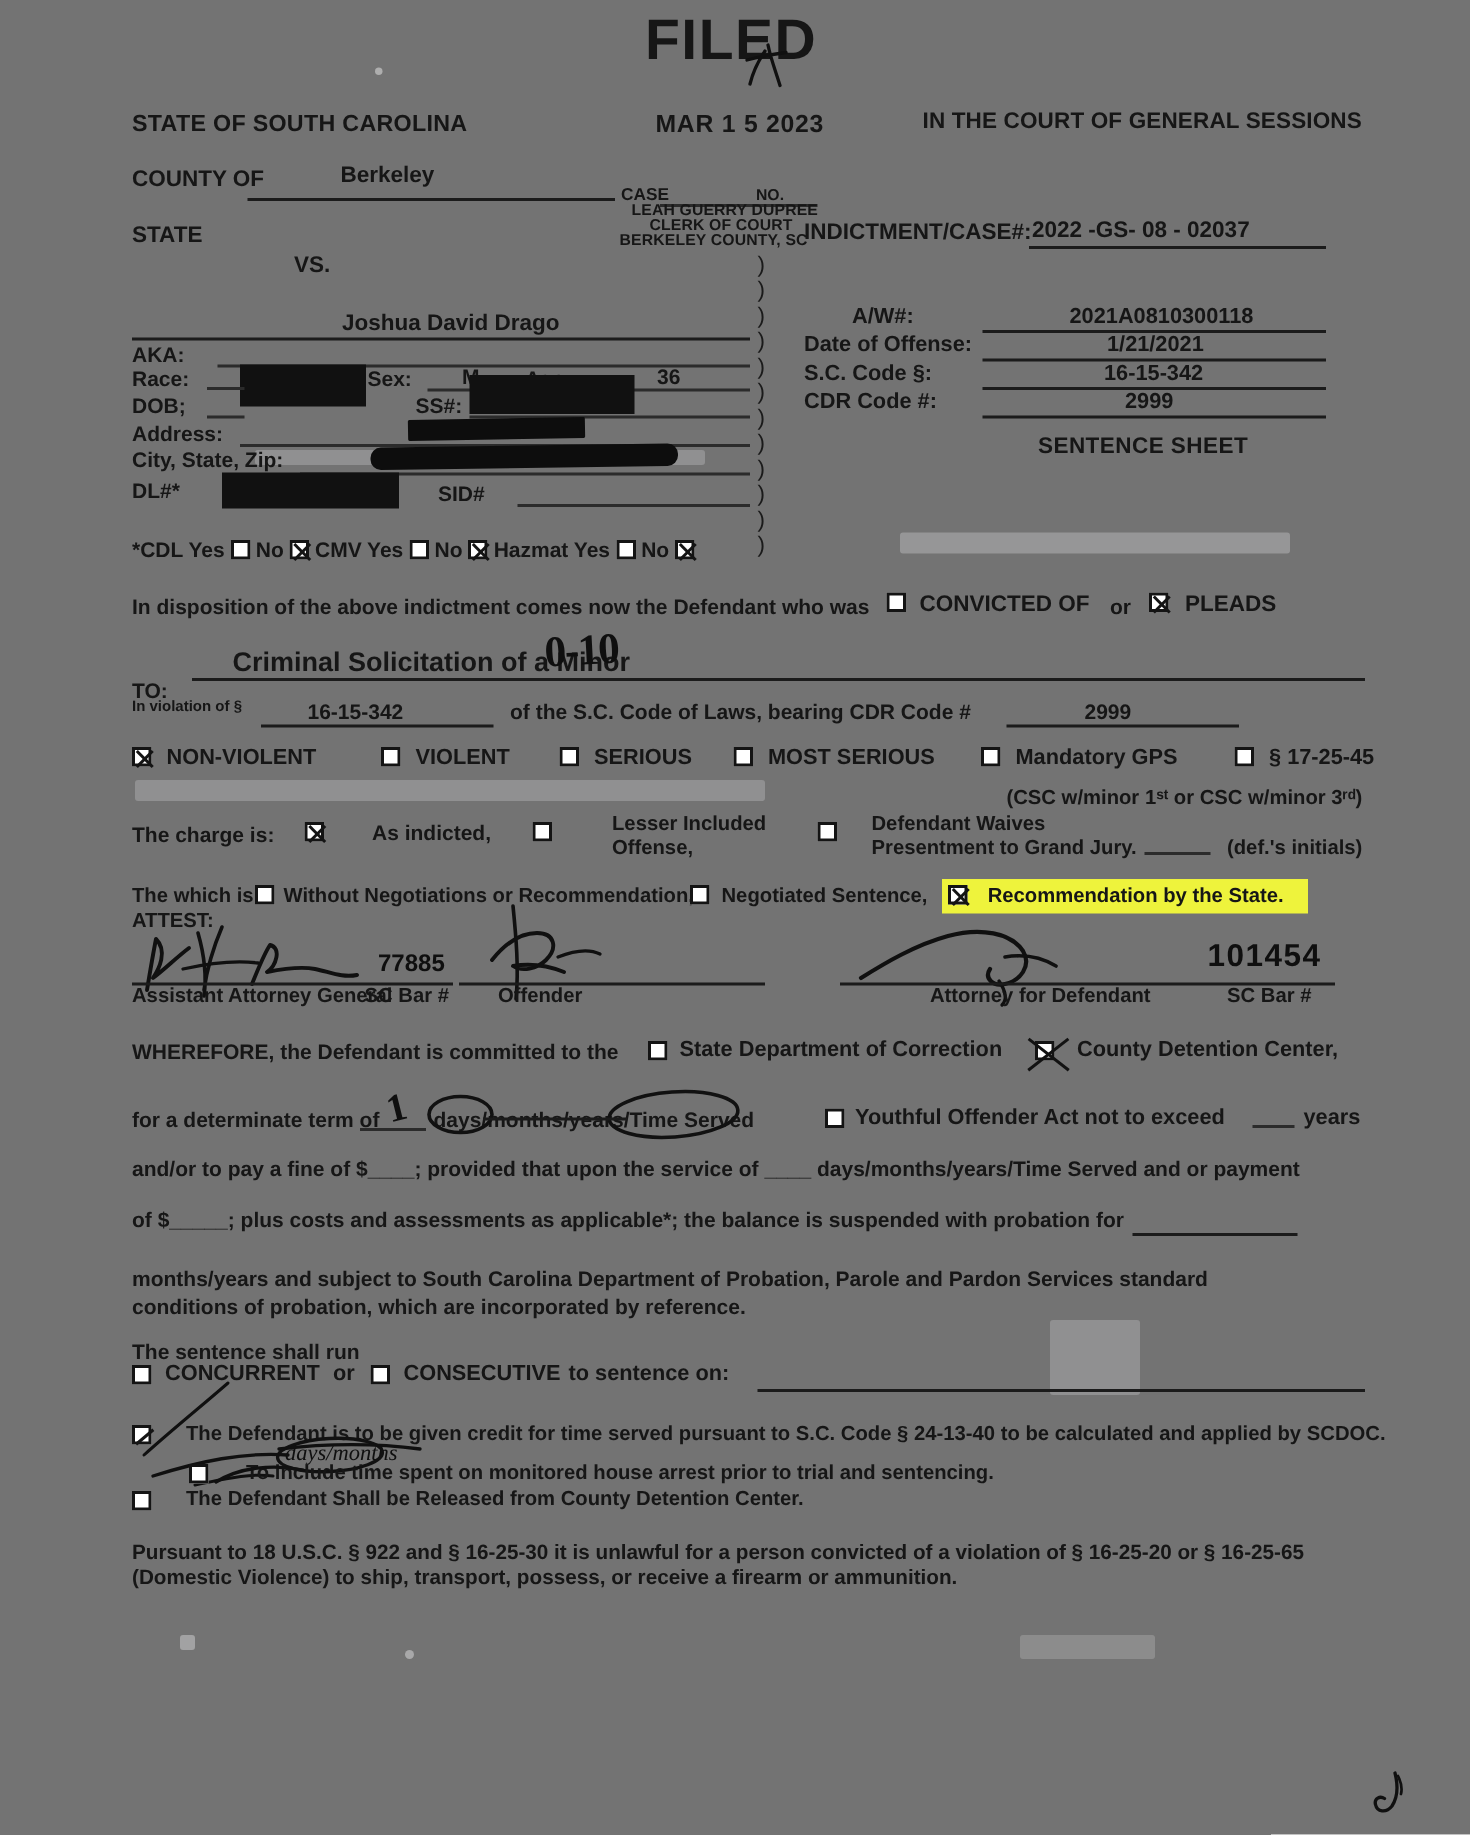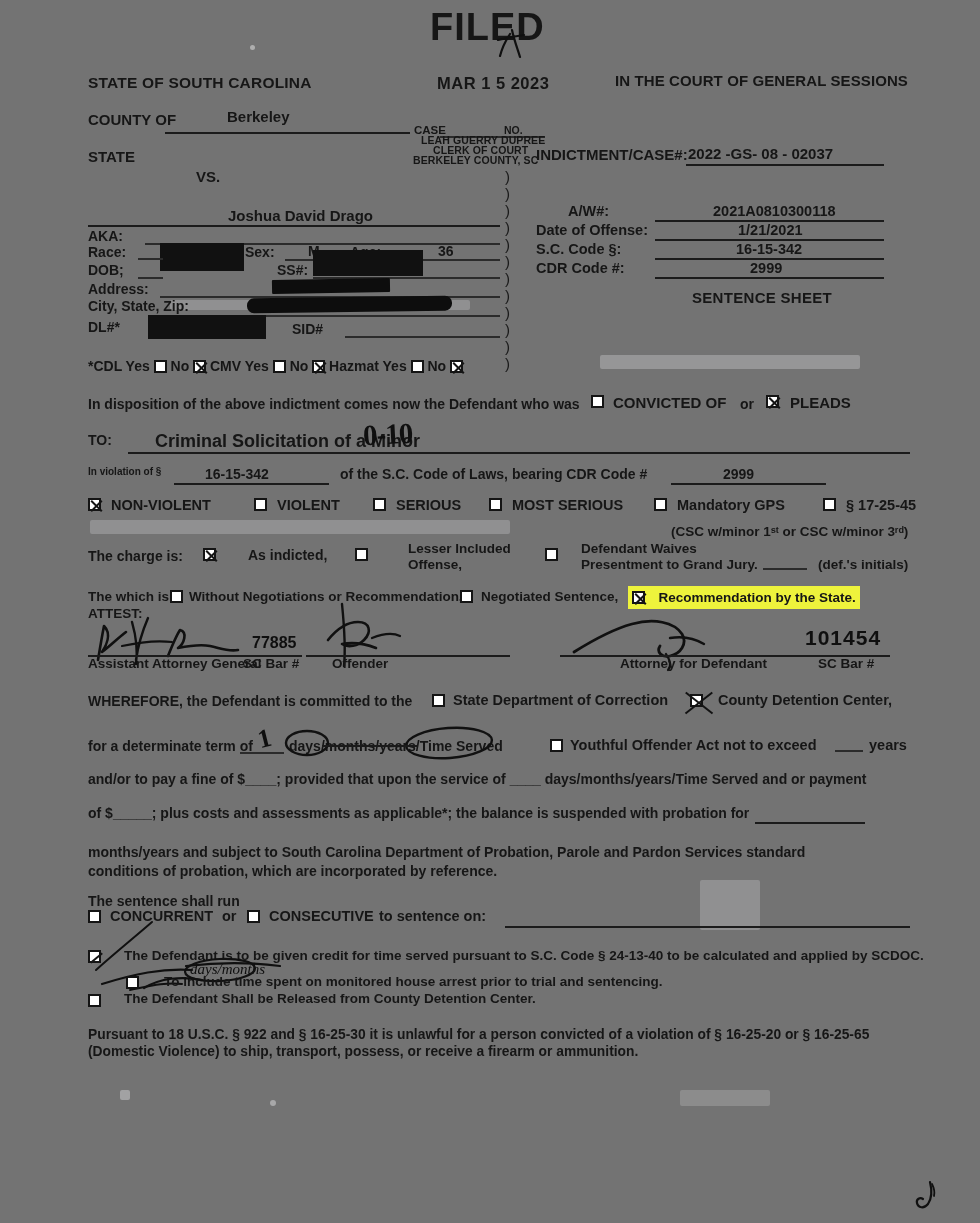--- a/index.html
+++ b/index.html
@@ -174,21 +174,21 @@
     <span class="cb x"></span>
   </div>
 
   <div class="abs t b" style="left:88px;top:396px;font-size:14px;">In disposition of the above indictment comes now the Defendant who was</div>
   <span class="cb" style="position:absolute;left:591px;top:395px;"></span>
   <div class="abs t b" style="left:613px;top:394px;font-size:15px;">CONVICTED OF</div>
   <div class="abs t b" style="left:740px;top:396px;font-size:14px;">or</div>
   <span class="cb x" style="position:absolute;left:766px;top:395px;"></span>
   <div class="abs t b" style="left:790px;top:394px;font-size:15px;">PLEADS</div>
 
-  <div class="abs t b" style="left:88px;top:432px;font-size:14px;">TO:</div>
+  <div class="abs t b" style="left:88px;top:452px;font-size:14px;">TO:</div>
   <div class="abs t b" style="left:155px;top:431px;font-size:18px;">Criminal Solicitation of a Minor</div>
   <div class="ink" style="left:363px;top:418px;font-size:29px;font-weight:bold;transform:rotate(-3deg);letter-spacing:-1px;">0-10</div>
   <div class="rule" style="left:128px;top:452px;width:782px;"></div>
 
   <div class="abs t b" style="left:88px;top:466px;font-size:10px;text-align:right;">In violation of §</div>
   <div class="abs t b" style="left:205px;top:466px;font-size:14px;">16-15-342</div>
   <div class="rule" style="left:174px;top:483px;width:155px;"></div>
   <div class="abs t b" style="left:340px;top:466px;font-size:14px;">of the S.C. Code of Laws, bearing CDR Code #</div>
   <div class="abs t b" style="left:723px;top:466px;font-size:14px;">2999</div>
   <div class="rule" style="left:671px;top:483px;width:155px;"></div>
@@ -227,21 +227,21 @@
   <div class="rule thin" style="left:763px;top:568px;width:44px;"></div>
   <div class="abs t b" style="left:818px;top:557px;font-size:13.5px;">(def.'s initials)</div>
 
   <div class="abs t b" style="left:88px;top:589px;font-size:13.5px;">The which is:</div>
   <span class="cb" style="position:absolute;left:170px;top:590px;"></span>
   <div class="abs t b" style="left:189px;top:589px;font-size:13.5px;">Without Negotiations or Recommendation,</div>
   <span class="cb" style="position:absolute;left:460px;top:590px;"></span>
   <div class="abs t b" style="left:481px;top:589px;font-size:13.5px;">Negotiated Sentence,</div>
 
   <div class="abs" style="left:628px;top:586px;">
-    <span class="hl" style="display:inline-block;padding:2px 4px 3px 4px;">
+    <span class="hl" style="display:inline-block;padding:2px 16px 3px 4px;">
       <span class="cb x" style="vertical-align:-2px;"></span>
       <span class="b" style="font-size:13.5px;margin-left:9px;">Recommendation by the State.</span>
     </span>
   </div>
 
   <div class="abs t b" style="left:88px;top:606px;font-size:13.5px;">ATTEST:</div>
 
   <svg class="sig" style="left:92px;top:616px;" width="245" height="50" viewBox="0 0 245 50">
     <path d="M6 44 C8 32 10 20 12 10 C20 18 14 30 10 36 C18 30 26 22 34 16" stroke-width="2.6"></path>
     <path d="M40 6 C44 20 46 34 44 48 M56 2 C50 16 46 30 44 44" stroke-width="2.4"></path>

